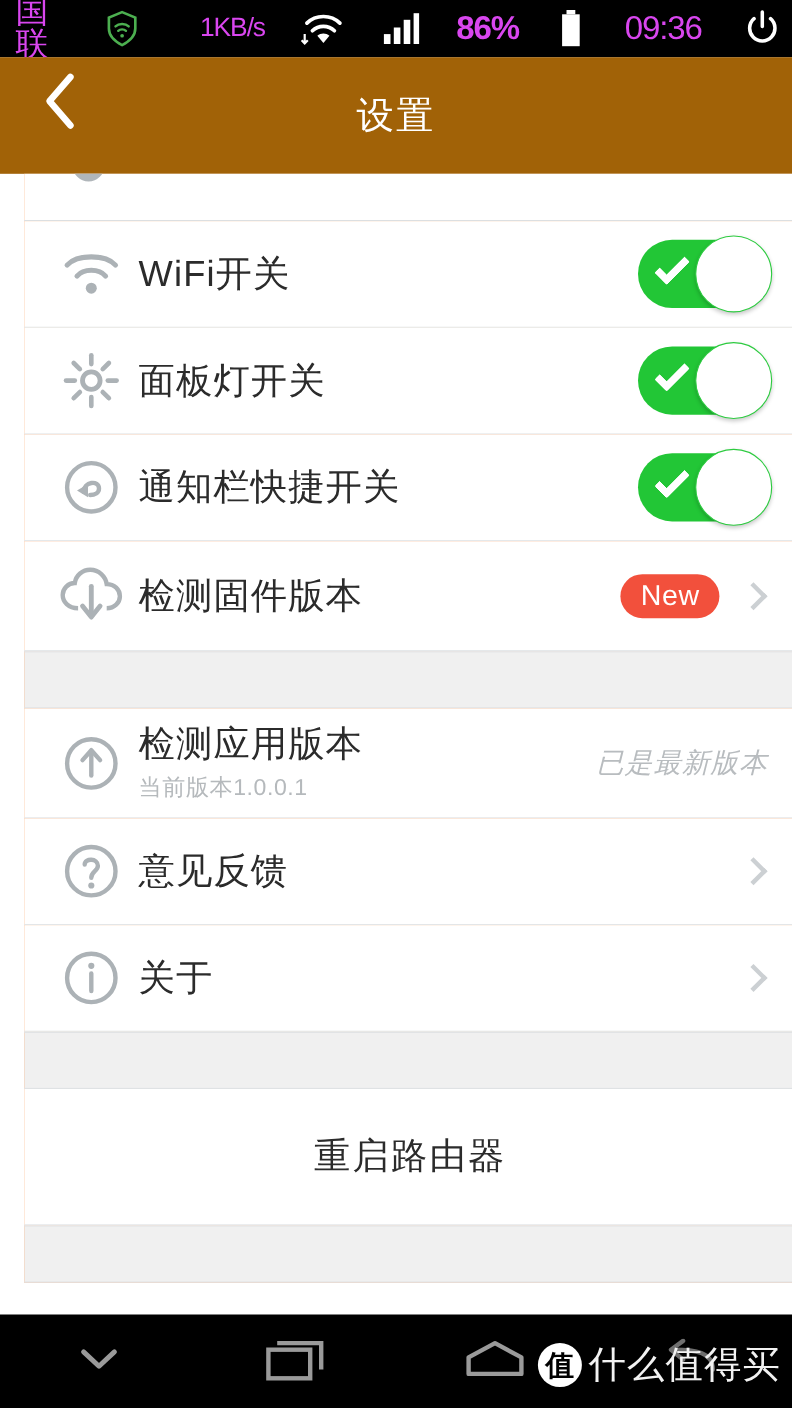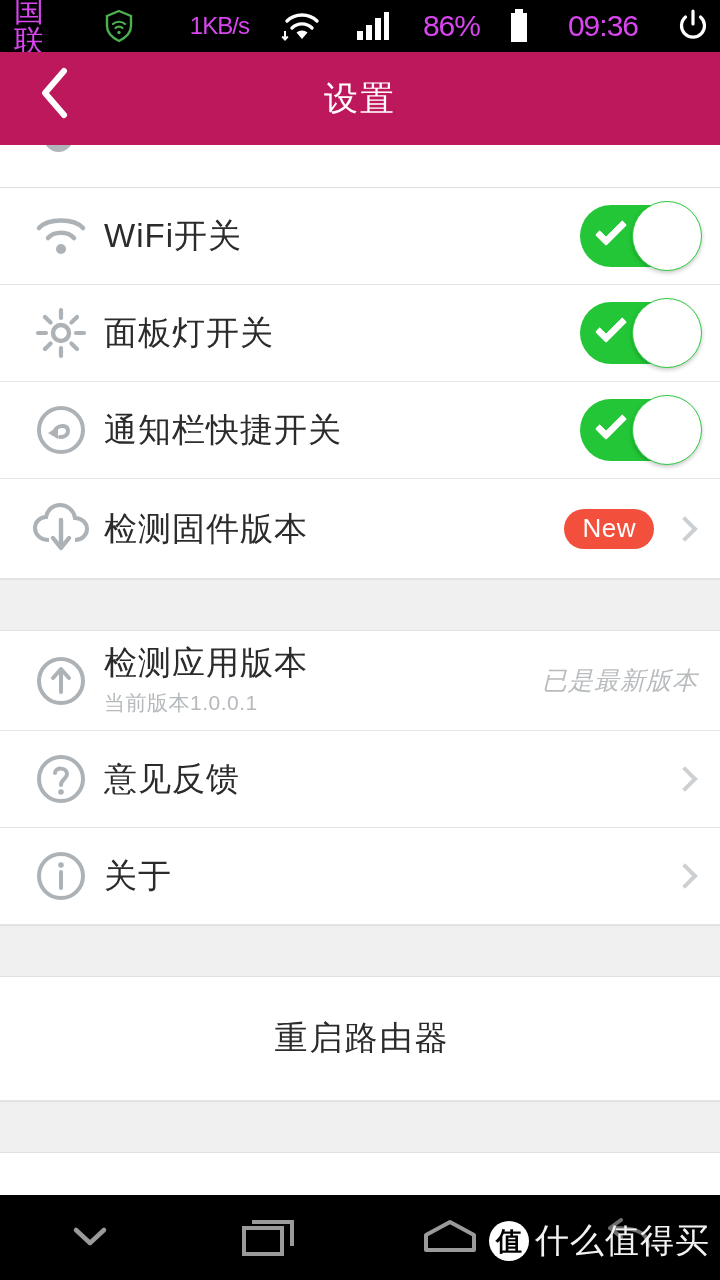--- a/index.html
+++ b/index.html
@@ -14,38 +14,38 @@
   
   .statusbar {
     height:52px; background:#000; color:#d946ef;
     display:flex; align-items:center; padding:0 10px 0 14px;gap:28px;
   }
   .sb-carrier { font-size:30px; letter-spacing:0px; line-height:1; }
   .sb-shield { margin-left:10px; display:flex; align-items:center; }
   .sb-spacer { flex:1; }
   .sb-rate { font-size:24px; margin-right:4px; letter-spacing:-1px; }
   .sb-icon { display:flex; align-items:center; margin-right:5px; }
-  .sb-batt-text { font-size:30px; margin-right:0; letter-spacing:-1px; }
+  .sb-batt-text { font-size:30px; margin-right:8px; letter-spacing:-1px;font-weight:bold; }
   .sb-batt { margin-right:10px; display:flex; align-items:flex-end; }
   .sb-time { font-size:30px; margin-right:10px; letter-spacing:-1px; }
   .sb-power { display:flex; align-items:center; }
 
   
   .titlebar {
-    height:93px; background:#be185d; position:relative;
+    height:106px; background:#a16207; position:relative;
     display:flex; align-items:center; justify-content:center;
   }
   .back-btn {
     position:absolute; left:0; top:0; width:110px; height:85px;
     display:flex; align-items:center; justify-content:center;
   }
   .title-text { color:#fff; font-size:34px; letter-spacing:2px; }
 
   
-  .scroll { background:#f97316; }
+  .scroll { background:#f97316;margin-left:22px; }
   .cut-row {
     height:43px; background:#fff; position:relative; overflow:hidden;
     border-bottom:1px solid #dcdfe1;
   }
   .cut-icon {
     position:absolute; left:44px; top:-22px;
     width:29px; height:29px; border-radius:50%;
     background:#b0b6ba;
   }
 

